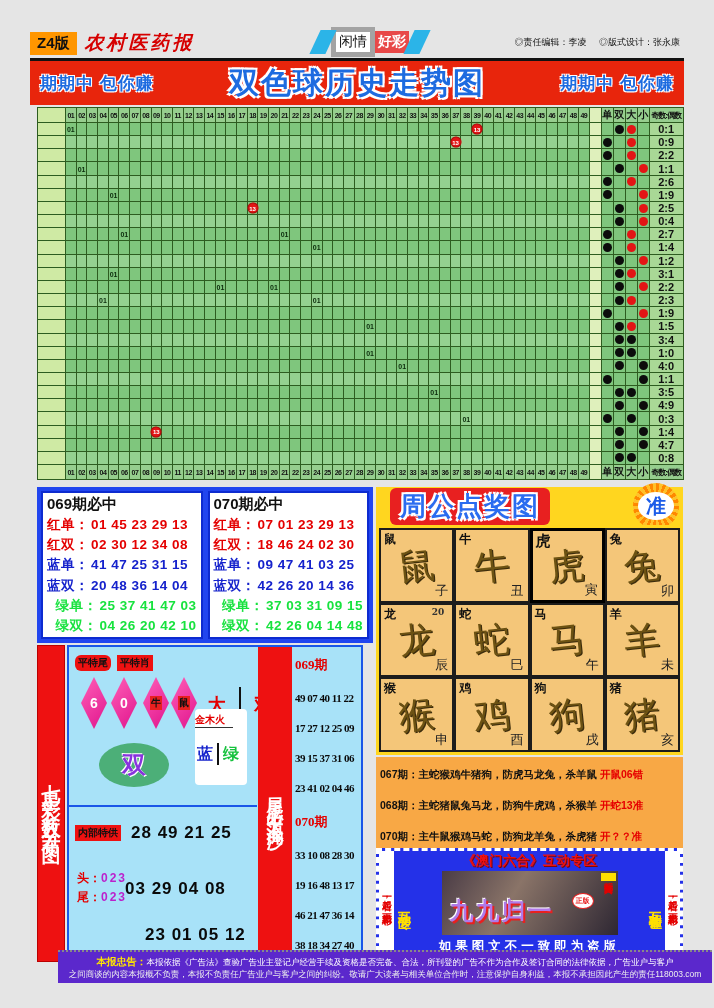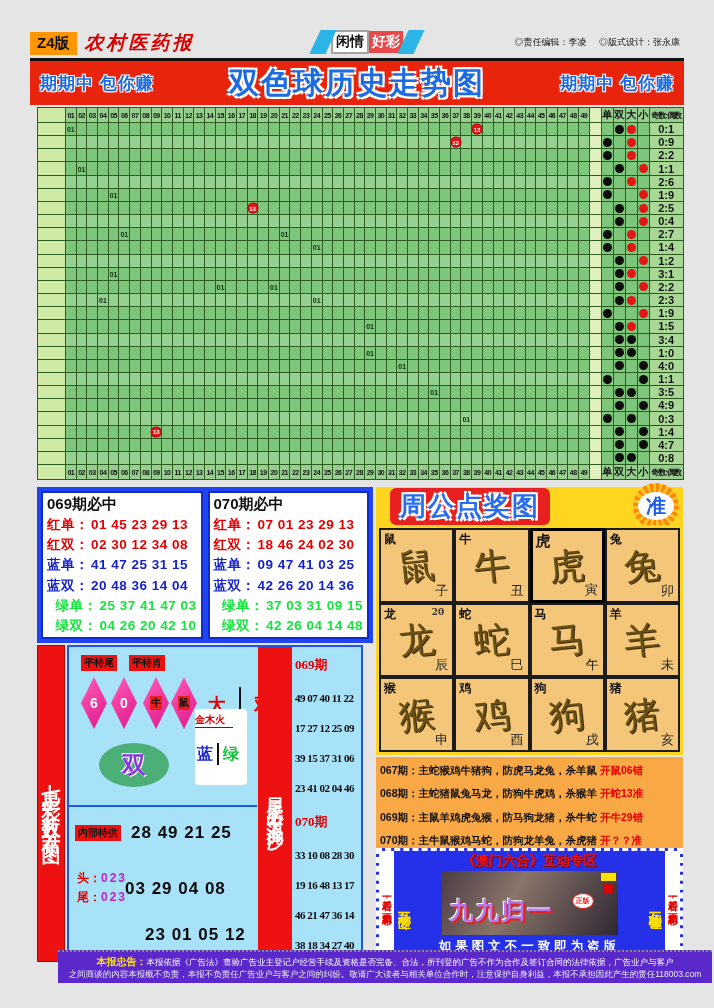--- a/index.html
+++ b/index.html
@@ -3,21 +3,21 @@
 <meta charset="utf-8">
 <style>
   html,body{margin:0;padding:0;}
   .page{position:relative;width:714px;height:1008px;background:#e5e5e5;font-family:"Liberation Sans",sans-serif;overflow:hidden;padding-left:33px;}
   
   .hdr{position:absolute;left:30px;top:28px;width:654px;height:30px;border-bottom:3px solid #111;display:flex;align-items:center;}
   .edition{background:#ff9600;color:#111;font-weight:bold;font-size:15px;padding:2px 7px;margin-right:8px;}
   .papername{color:#d60000;font-family:"DejaVu Serif",serif;font-weight:bold;font-size:19px;letter-spacing:3px;font-style:italic;}
   .ribbon{position:absolute;left:285px;top:2px;display:flex;align-items:center;height:24px;}
   .rib-bar{width:16px;height:24px;background:#2bb4e8;transform:skewX(-25deg);}
-  .rib-a{background:#fff;border:2px solid #a3a3a3;color:#111;font-weight:bold;font-size:14px;padding:1px 3px;font-family:"DejaVu Serif",serif;text-align:right;}
+  .rib-a{background:#fff;border:5px solid #a3a3a3;color:#111;font-weight:normal;font-size:14px;padding:1px 3px;font-family:"DejaVu Serif",serif;text-align:right;}
   .rib-b{background:#e84848;color:#fff;font-weight:bold;font-size:14px;padding:2px 3px;font-family:"DejaVu Serif",serif;}
   .credits{position:absolute;right:4px;top:8px;font-size:9px;color:#111;white-space:nowrap;}
   .credits span{margin-left:10px;}
   
   .banner{position:absolute;left:30px;top:61px;width:654px;height:44px;background:#e8250c;display:flex;align-items:center;justify-content:space-between;padding:0 10px;box-sizing:border-box;}
   .slog{color:#1d6be0;font-weight:bold;font-size:17px;letter-spacing:1px;text-shadow:-1px -1px 0 #fff,1px -1px 0 #fff,-1px 1px 0 #fff,1px 1px 0 #fff;}
   .btitle{color:#1d6be0;font-weight:bold;font-size:30px;letter-spacing:2px;text-shadow:-2px -2px 0 #fff,2px -2px 0 #fff,-2px 2px 0 #fff,2px 2px 0 #fff;}
   
   .grid{position:absolute;left:37px;top:107px;width:646px;height:372px;display:flex;flex-direction:column;border-left:1px solid #2d5c20;border-top:1px solid #2d5c20;background:#7fc67d;}
   .gr{display:flex;flex:1 1 0;}
@@ -1995,21 +1995,20 @@
       </div>
       <div class="zcell">
         <span class="zanimal">猪</span>
         <span class="zart">猪</span>
         <span class="zbranch">亥</span>
       </div>
     </div>
   <div class="zg-pred">
       <div class="predline"><span>067期：主蛇猴鸡牛猪狗，防虎马龙兔，杀羊鼠</span><span class="res">开鼠06错</span></div>
       <div class="predline"><span>068期：主蛇猪鼠兔马龙，防狗牛虎鸡，杀猴羊</span><span class="res">开蛇13准</span></div>
-      <div class="predline"><span>069期：主鼠羊鸡虎兔猴，防马狗龙猪，杀牛蛇</span><span class="res">开牛29错</span></div>
       <div class="predline"><span>070期：主牛鼠猴鸡马蛇，防狗龙羊兔，杀虎猪</span><span class="res">开？？准</span></div>
     </div>
 
   <div class="macau">
     <span class="vband vwhite">一起看，更精彩！</span>
     <span class="vband vyellow">互动专区</span>
     <span class="mac-mid">
       <span class="mac-title">《澳门六合》互动专区</span>
       <span class="photo">
         <span class="photo-title">九九归一</span>
@@ -2017,22 +2016,22 @@
         <span class="photo-tag">靓女传真</span>
       </span>
       <span class="mac-bottom">如果图文不一致即为盗版</span>
     </span>
     <span class="vband vyellow">互相验证</span>
     <span class="vband vwhite">一起看，更精彩！</span>
   </div>
 
   <div class="qxc-strip">七星彩合数分布图</div>
   <div class="cyan">
-    <span class="tag" style="left:12px;top:8px;">平特尾</span>
-    <span class="tag" style="left:60px;top:8px;">平特肖</span>
+    <span class="tag" style="left:6px;top:8px;border-radius:6px;">平特尾</span>
+    <span class="tag" style="left:48px;top:8px;">平特肖</span>
     <span class="diam" style="left:12px;top:30px;">
         <span class="dg">6</span>
       </span>
     <span class="diam" style="left:42px;top:30px;">
         <span class="dg">0</span>
       </span>
     <span class="diam" style="left:74px;top:30px;">
         <span class="an">牛</span>
       </span>
     <span class="diam" style="left:102px;top:30px;">

